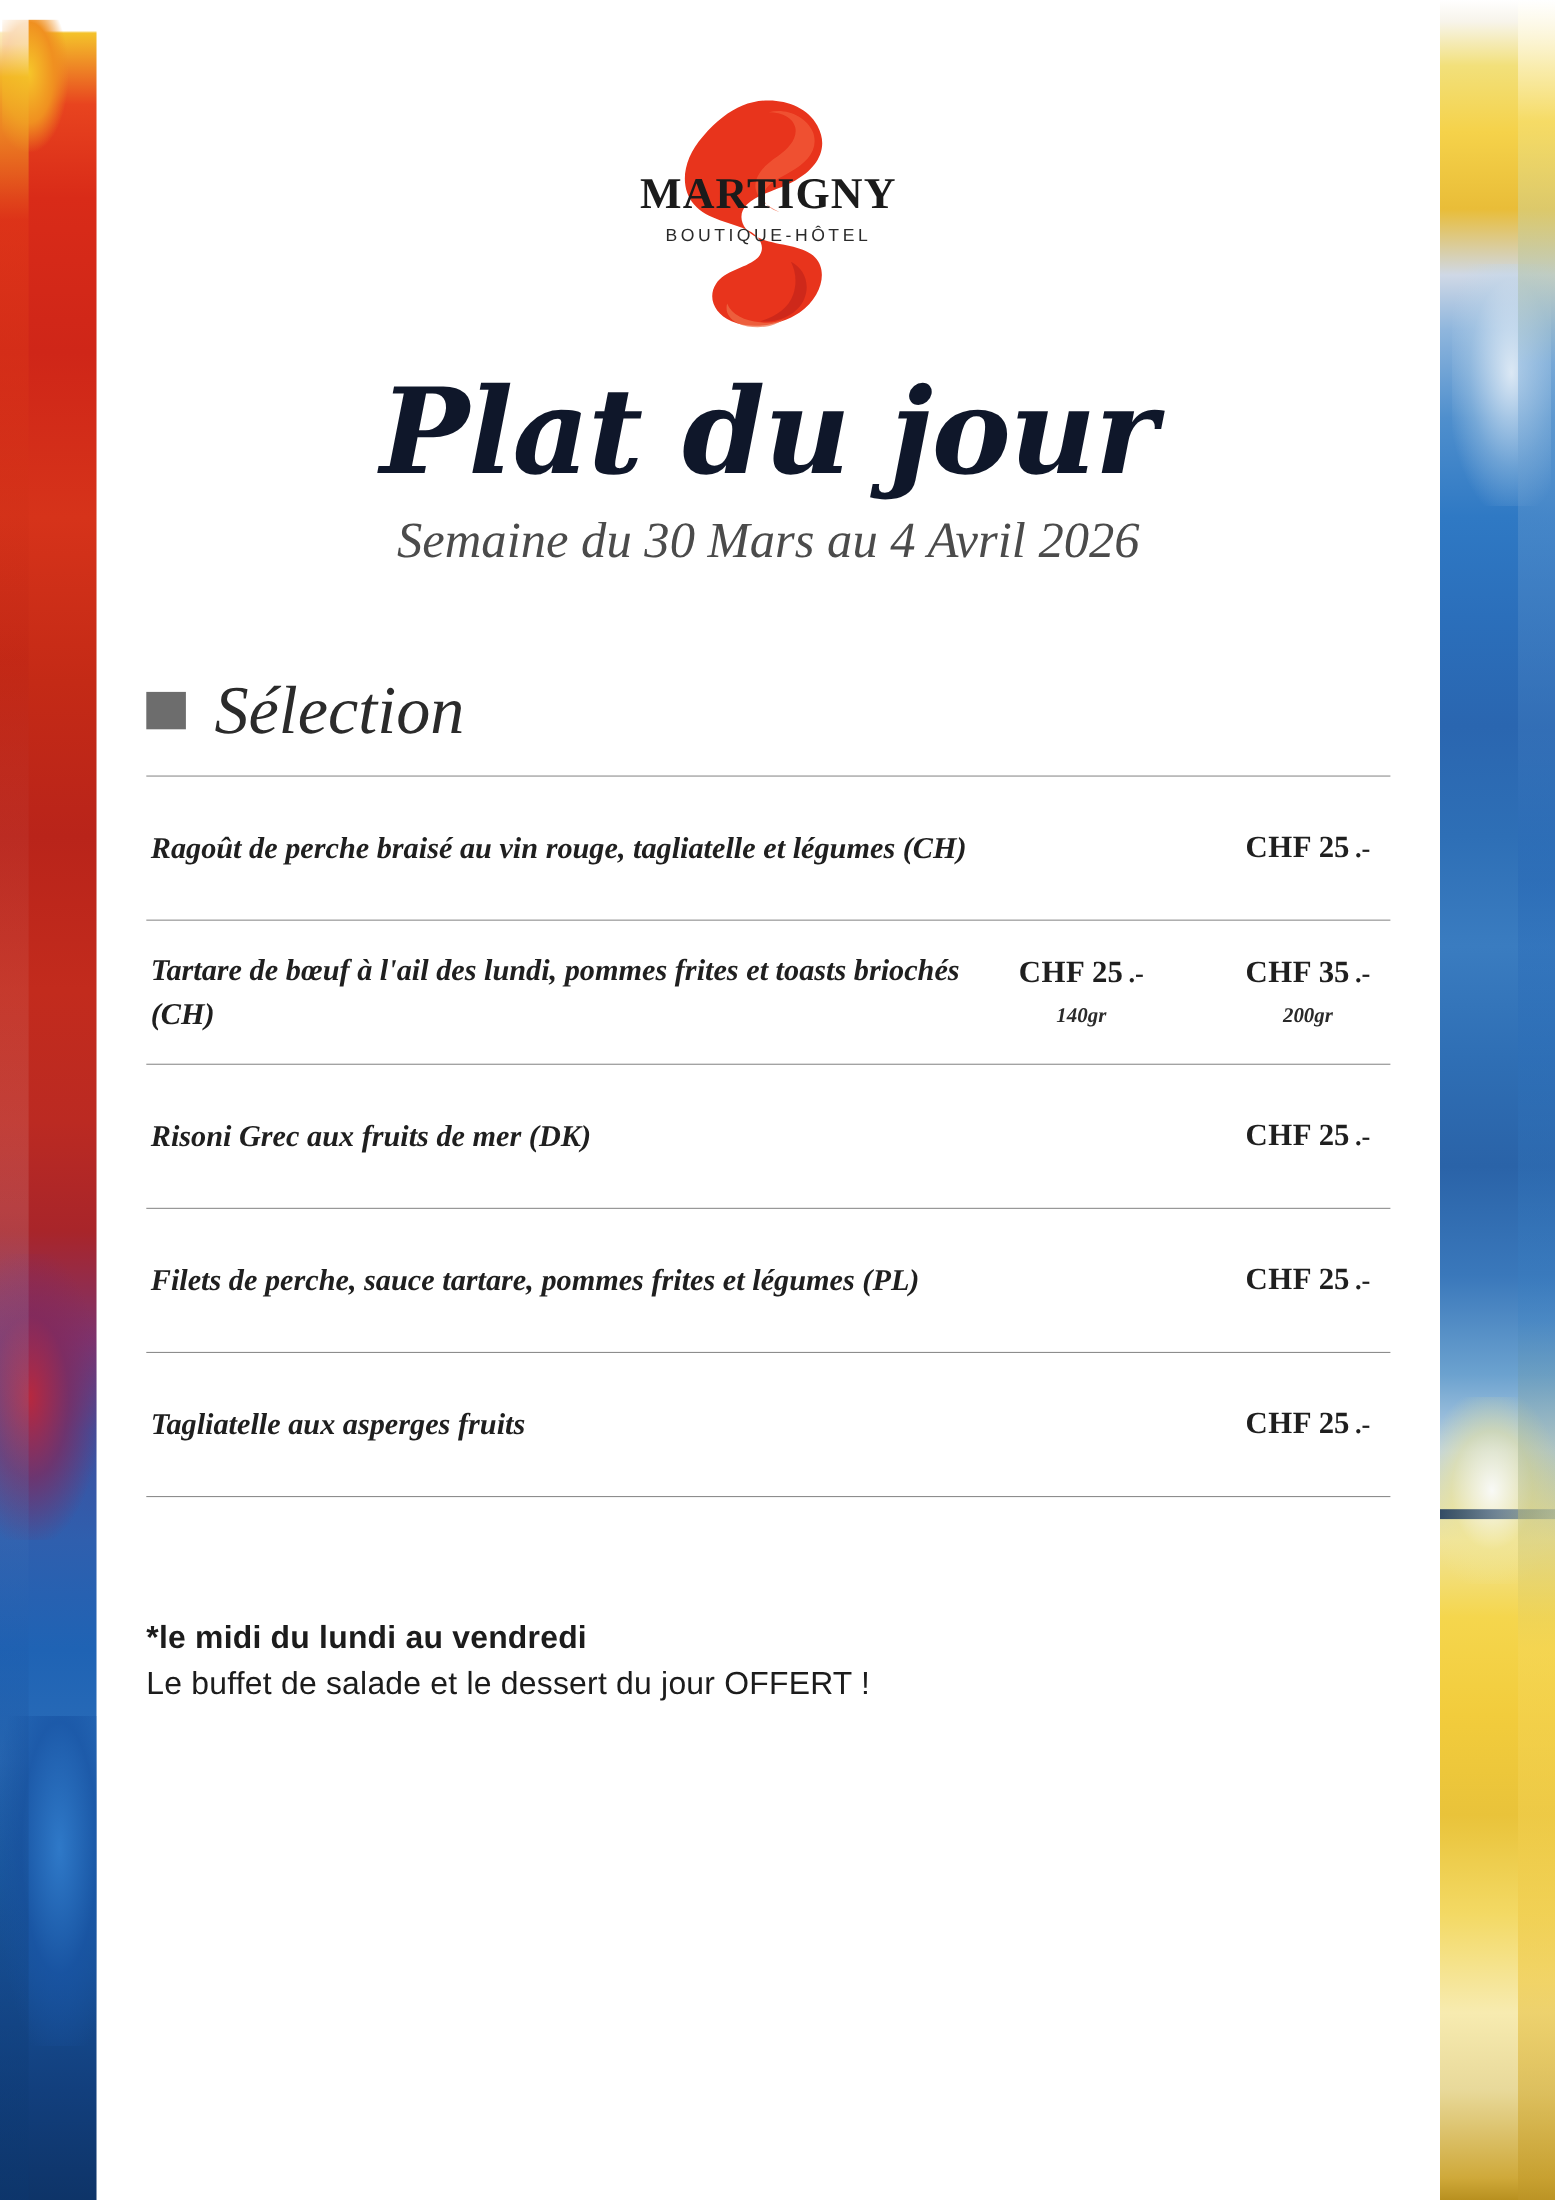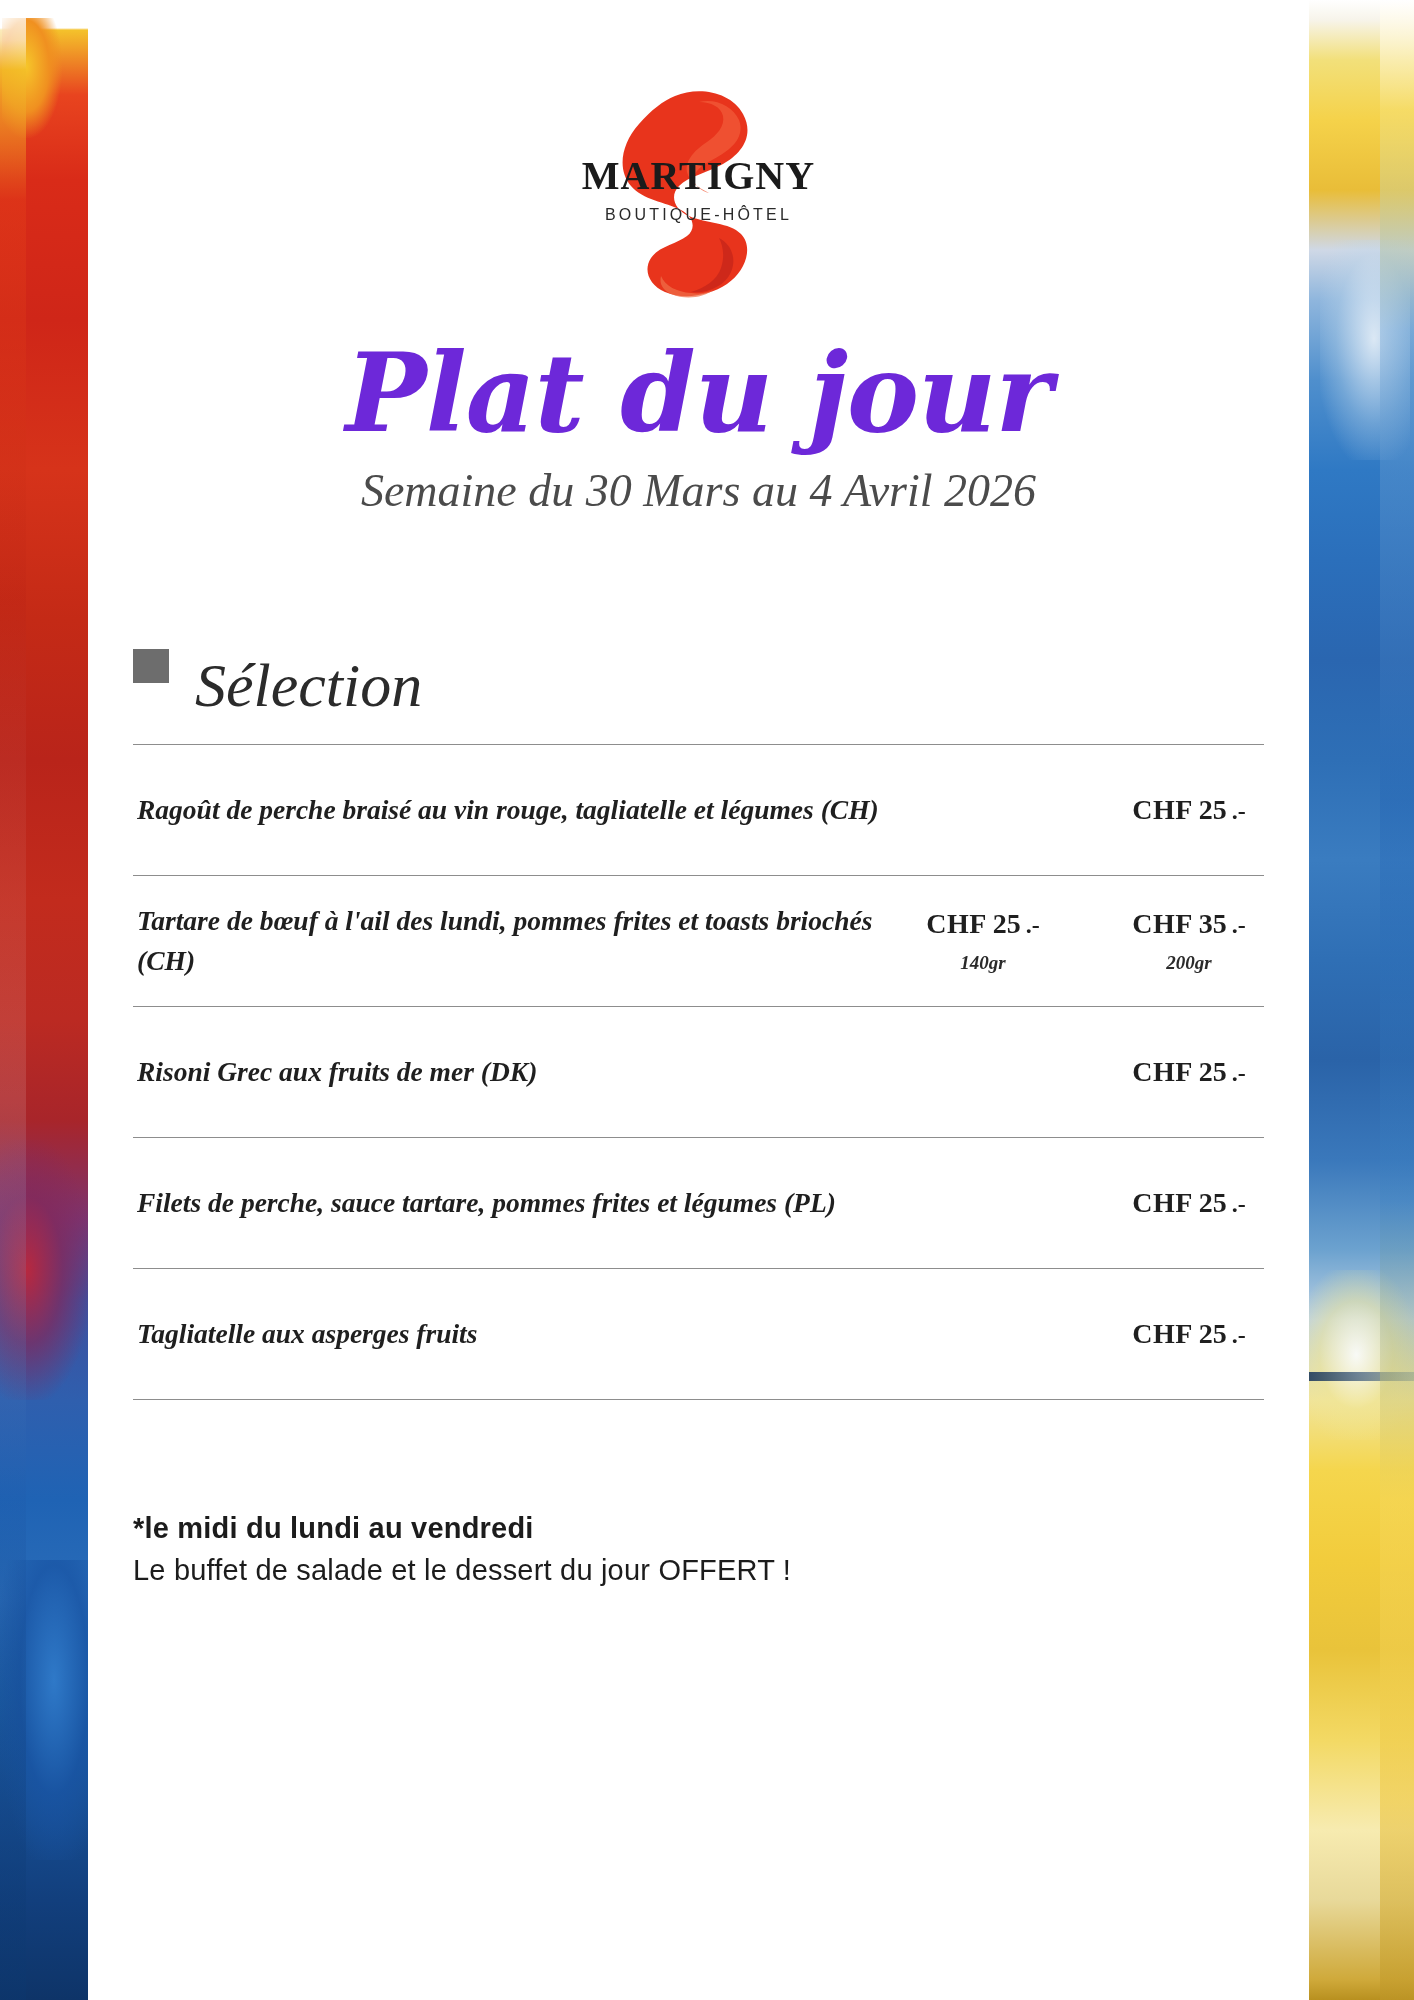--- a/index.html
+++ b/index.html
@@ -207,21 +207,21 @@
 
   
   .title {
     margin: 30px 0 0 0;
     text-align: center;
     font-family: "DejaVu Serif", serif;
     font-weight: 700;
     font-style: italic;
     font-size: 108px;
     letter-spacing: -1px;
-    color: #6d28d9;
+    color: #0f172a;
     line-height: 1.02;
   }
   .subtitle {
     margin: 16px 0 0 0;
     text-align: center;
     font-family: "Liberation Serif", serif;
     font-style: italic;
     font-size: 46px;
     color: #4b4b4b;
   }
@@ -238,21 +238,20 @@
     height: 34px;
     background: #6d6d6d;
     flex: none;
   }
   .section-title {
     font-family: "Liberation Serif", serif;
     font-style: italic;
     font-size: 62px;
     color: #2b2b2b;
     line-height: 1;
-    margin-top: 39px;
   }
 
   
   .menu {
     margin: 28px 45px 0 45px;
   }
   .menu-row {
     display: flex;
     align-items: center;
     border-bottom: 1.3px solid #8d8d8d;

